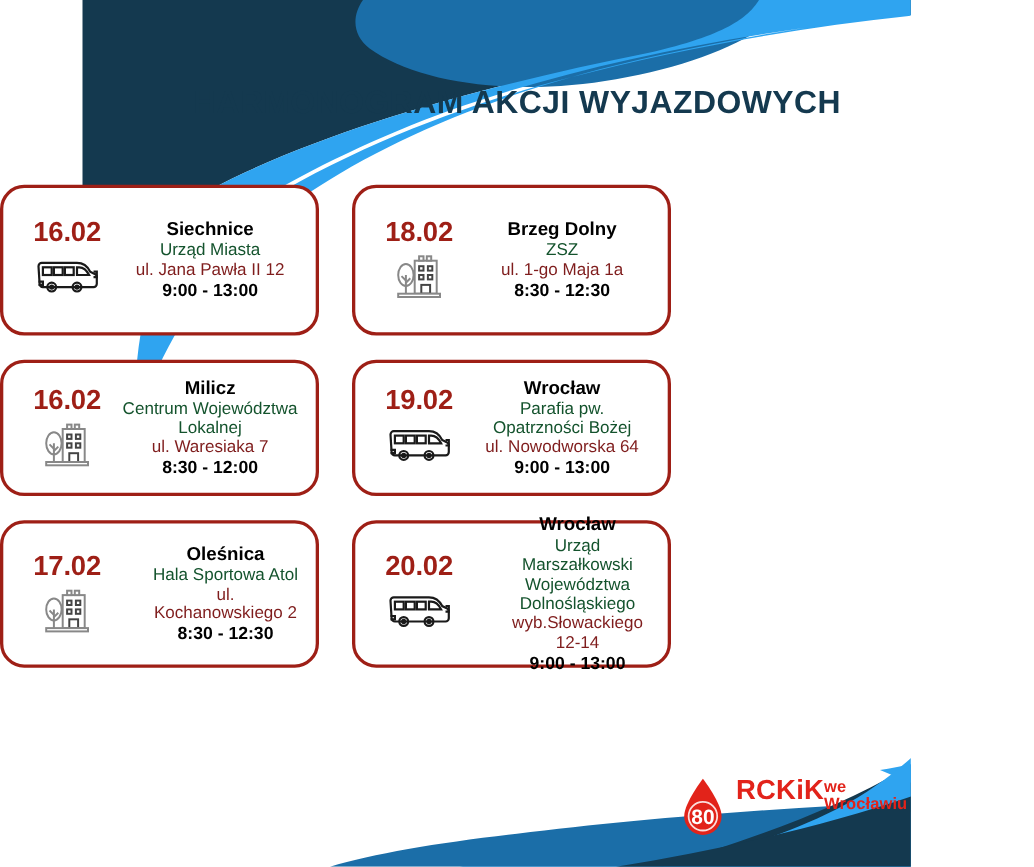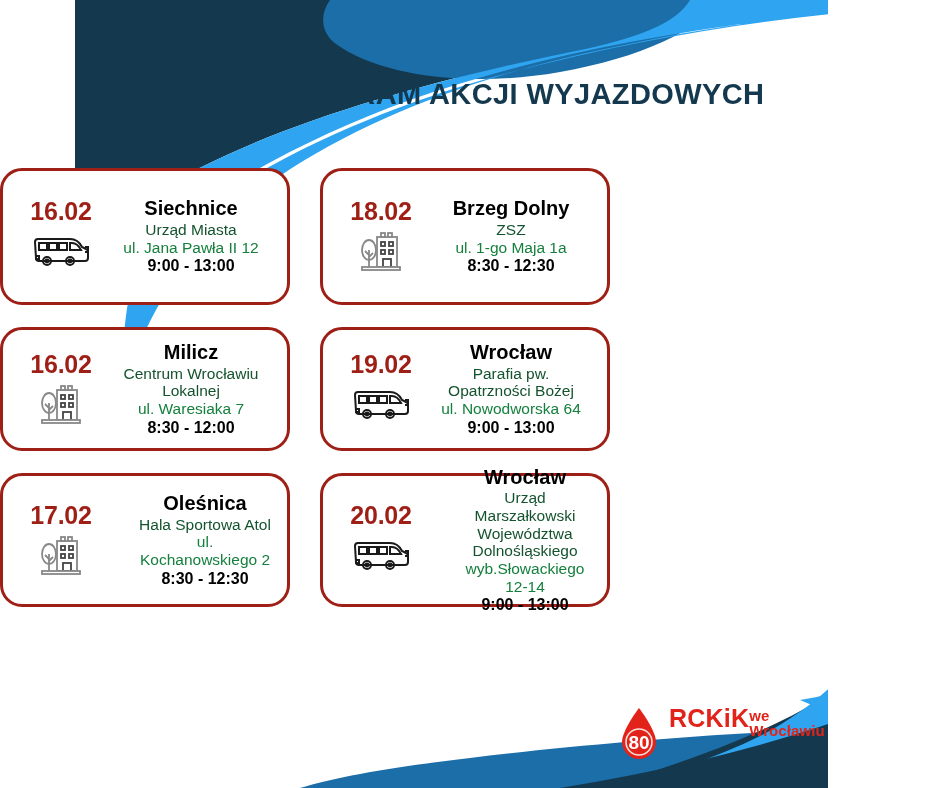--- a/index.html
+++ b/index.html
@@ -51,23 +51,23 @@
   }
   .icon-wrap{width:62px;height:46px;display:flex;align-items:center;justify-content:center;}
   .icon-wrap svg{display:block;}
 
   .info{
     flex:1;text-align:center;
     display:flex;flex-direction:column;justify-content:center;
     line-height:1.14;
     padding-right:2px;
   }
-  .city{font-size:20px;font-weight:bold;color:#000;margin-bottom:1px;}
+  .city{font-size:17px;font-weight:bold;color:#000;margin-bottom:1px;}
   .place{font-size:15.5px;color:#14532d;}
-  .addr{font-size:15.5px;color:#15803d;}
+  .addr{font-size:15.5px;color:#7f1d1d;}
   .hours{font-size:16px;font-weight:bold;color:#000;margin-top:1px;}
 
   
   .info.wide{font-size:15px;}
   .info.wide .place,.info.wide .addr{font-size:15.5px;}
 
   
   .logo{
     position:absolute;left:616px;top:706px;
     display:flex;align-items:flex-start;gap:7px;
@@ -180,21 +180,21 @@
               <rect x="26" y="30" width="8" height="8" stroke="#444"></rect>
               <ellipse cx="12" cy="21" rx="7" ry="10" fill="#fff"></ellipse>
               <path d="M12,21 v17" stroke="#888"></path>
               <path d="M12,26 l-4,-4 M12,28 l4,-4"></path>
               <rect x="5" y="38" width="38" height="3" fill="#fff"></rect>
             </svg>
           </div>
         </div>
         <div class="info wide">
           <div class="city">Milicz</div>
-          <div class="place">Centrum Wrocławiu</div>
+          <div class="place">Centrum Województwa</div>
           <div class="place">Lokalnej</div>
           <div class="addr">ul. Waresiaka 7</div>
           <div class="hours">8:30 - 12:00</div>
         </div>
       </div>
 
       <div class="card r2">
         <div class="left-col">
           <div class="date">19.02</div>
           <div class="icon-wrap">

